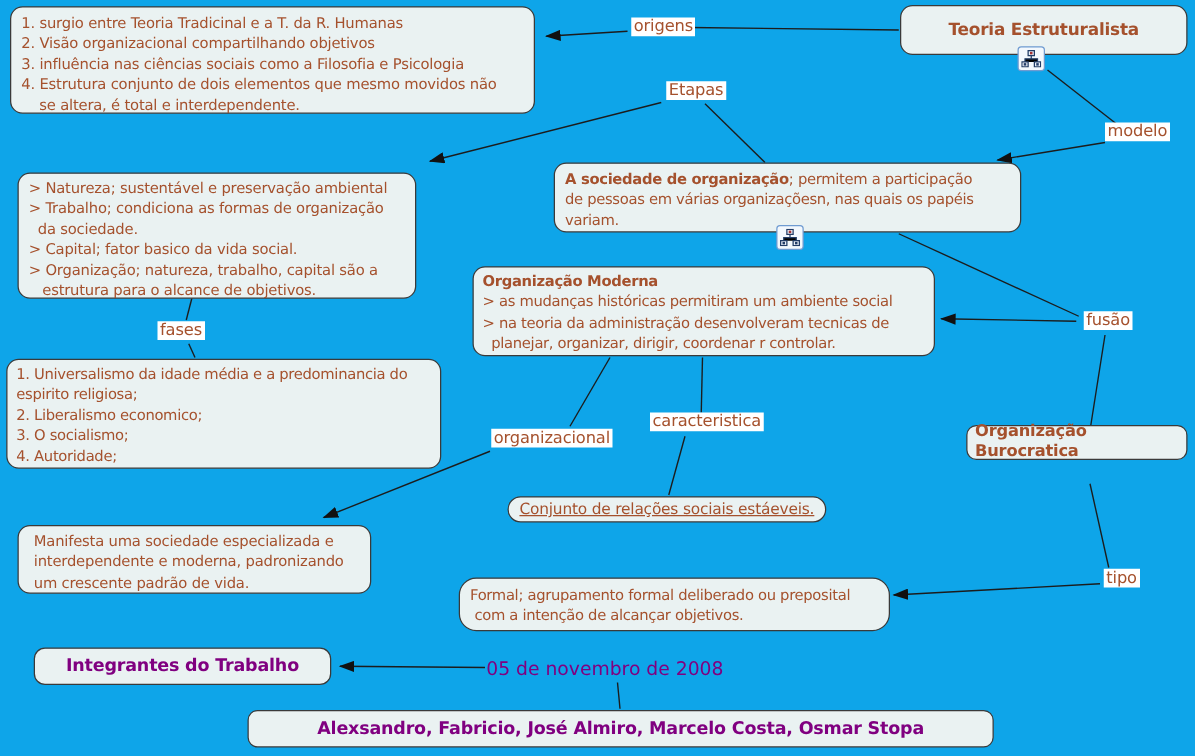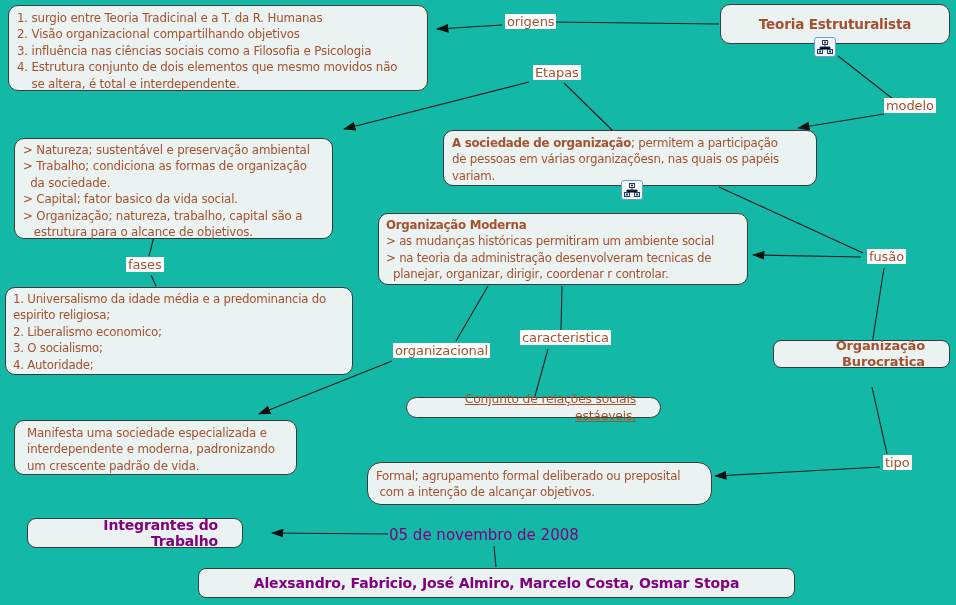--- a/index.html
+++ b/index.html
@@ -1,51 +1,51 @@
 <!DOCTYPE html>
 <html><head>
 <meta charset="utf-8">
 <style>
   html,body{margin:0;padding:0;background:#fff;}
   .canvas{
-    position:relative;width:956px;height:605px;background:#14b8a6;overflow:hidden;
+    position:relative;width:956px;height:605px;background:#0ea5e9;overflow:hidden;
     font-family:"DejaVu Sans","Liberation Sans",sans-serif;
   }
   .edges{position:absolute;left:0;top:0;width:956px;height:605px;z-index:1;}
   .node{
     position:absolute;z-index:2;box-sizing:border-box;
     background:#eaf2f2;border:1px solid #3a3a3a;border-radius:10px;
     color:#a5512d;font-size:11.8px;line-height:16.4px;letter-spacing:-0.15px;
     padding:4px 8px;
   }
   .pre{white-space:pre-wrap;}
   .bold{font-weight:bold;}
   .block{display:block;}
-  .center{display:flex;align-items:center;justify-content:center;text-align:right;padding:0 24px;}
+  .center{display:flex;align-items:center;justify-content:center;text-align:left;padding:0 6px;}
   .purple{color:#800080;}
   .link-label{
     position:absolute;z-index:2;color:#a5512d;font-size:13px;letter-spacing:-0.1px;
     background:#ffffff;padding:0 2px;
   }
   .res-icon{
     position:absolute;z-index:3;width:22px;height:20px;box-sizing:border-box;
     background:#f3f8fd;border:1px solid #6f9bd1;border-radius:3px;
     display:flex;align-items:center;justify-content:center;cursor:pointer;
   }
   #n-origens{left:8px;top:5px;width:420px;height:86px;}
   #n-teoria{left:720px;top:4px;width:230px;height:40px;font-size:13.5px;font-weight:bold;}
   #n-natureza{left:14px;top:138px;width:319px;height:101px;padding-top:3px;}
   #n-sociedade{left:443px;top:130px;width:374px;height:56px;letter-spacing:-0.25px;}
   #n-moderna{left:378px;top:213px;width:370px;height:72px;padding:3px 7px;letter-spacing:-0.25px;}
   #n-universalismo{left:5px;top:287px;width:348px;height:88px;padding:3px 7px;letter-spacing:-0.25px;}
   #n-burocratica{left:773px;top:340px;width:177px;height:28px;font-size:13px;font-weight:bold;border-radius:8px;}
   #n-conjunto{left:406px;top:397px;width:255px;height:21px;font-size:12.3px;border-radius:14px;text-decoration:underline;}
   #n-manifesta{left:14px;top:420px;width:283px;height:55px;padding-left:12px;}
   #n-formal{left:367px;top:462px;width:345px;height:43px;padding:5px 8px;border-radius:14px;letter-spacing:-0.25px;}
-  #n-integrantes{left:27px;top:518px;width:216px;height:30px;font-size:14px;font-weight:bold;border-radius:9px;}
+  #n-integrantes{left:27px;top:518px;width:238px;height:30px;font-size:14px;font-weight:bold;border-radius:9px;}
   #n-autores{left:198px;top:568px;width:597px;height:30px;font-size:14px;font-weight:bold;border-radius:8px;}
   #t-date{position:absolute;left:389px;top:526px;z-index:2;color:#800080;font-size:15px;}
   #lbl-origens{left:505px;top:14px;}
   #lbl-etapas{left:533px;top:65px;}
   #lbl-modelo{left:884px;top:98px;}
   #lbl-fusao{left:867px;top:249px;}
   #lbl-fases{left:126px;top:257px;}
   #lbl-desenvolvimento{left:393px;top:343px;}
   #lbl-caracteristica{left:520px;top:330px;}
   #lbl-tipo{left:883px;top:455px;}

